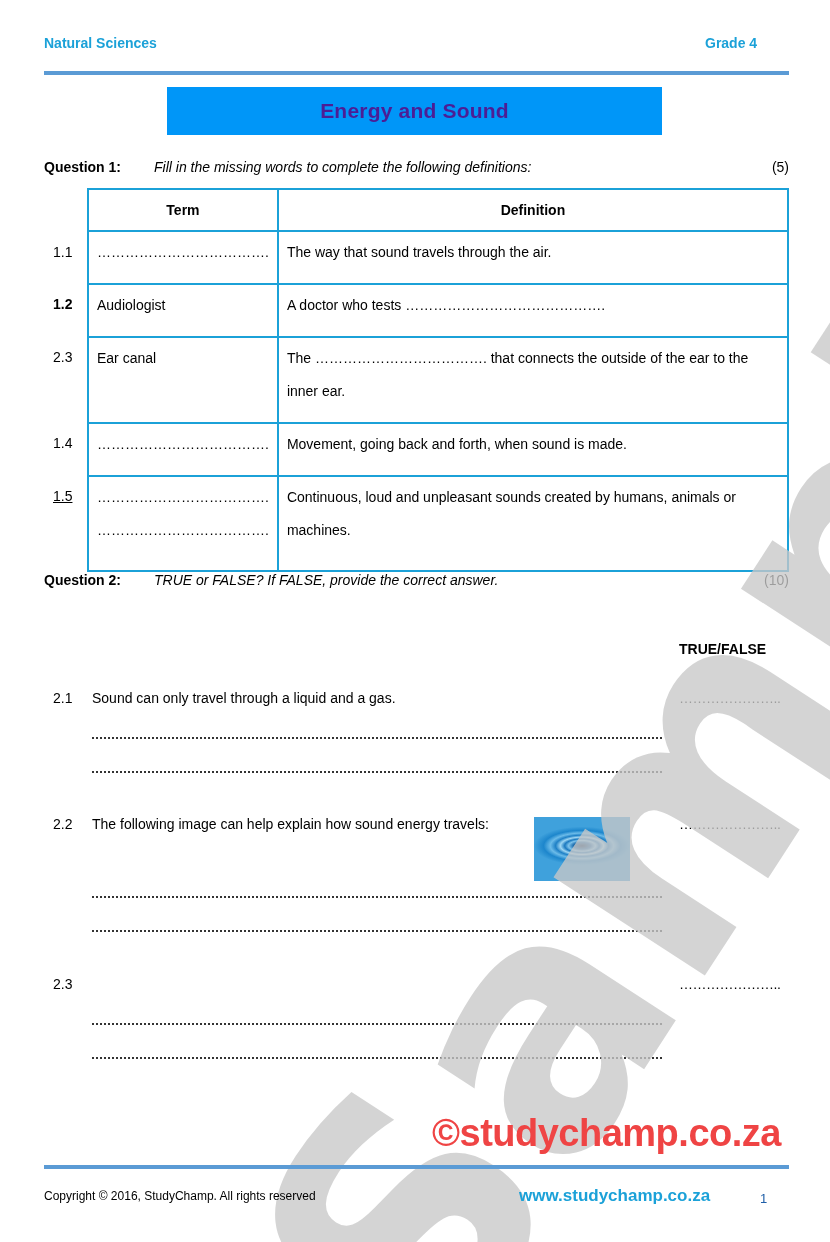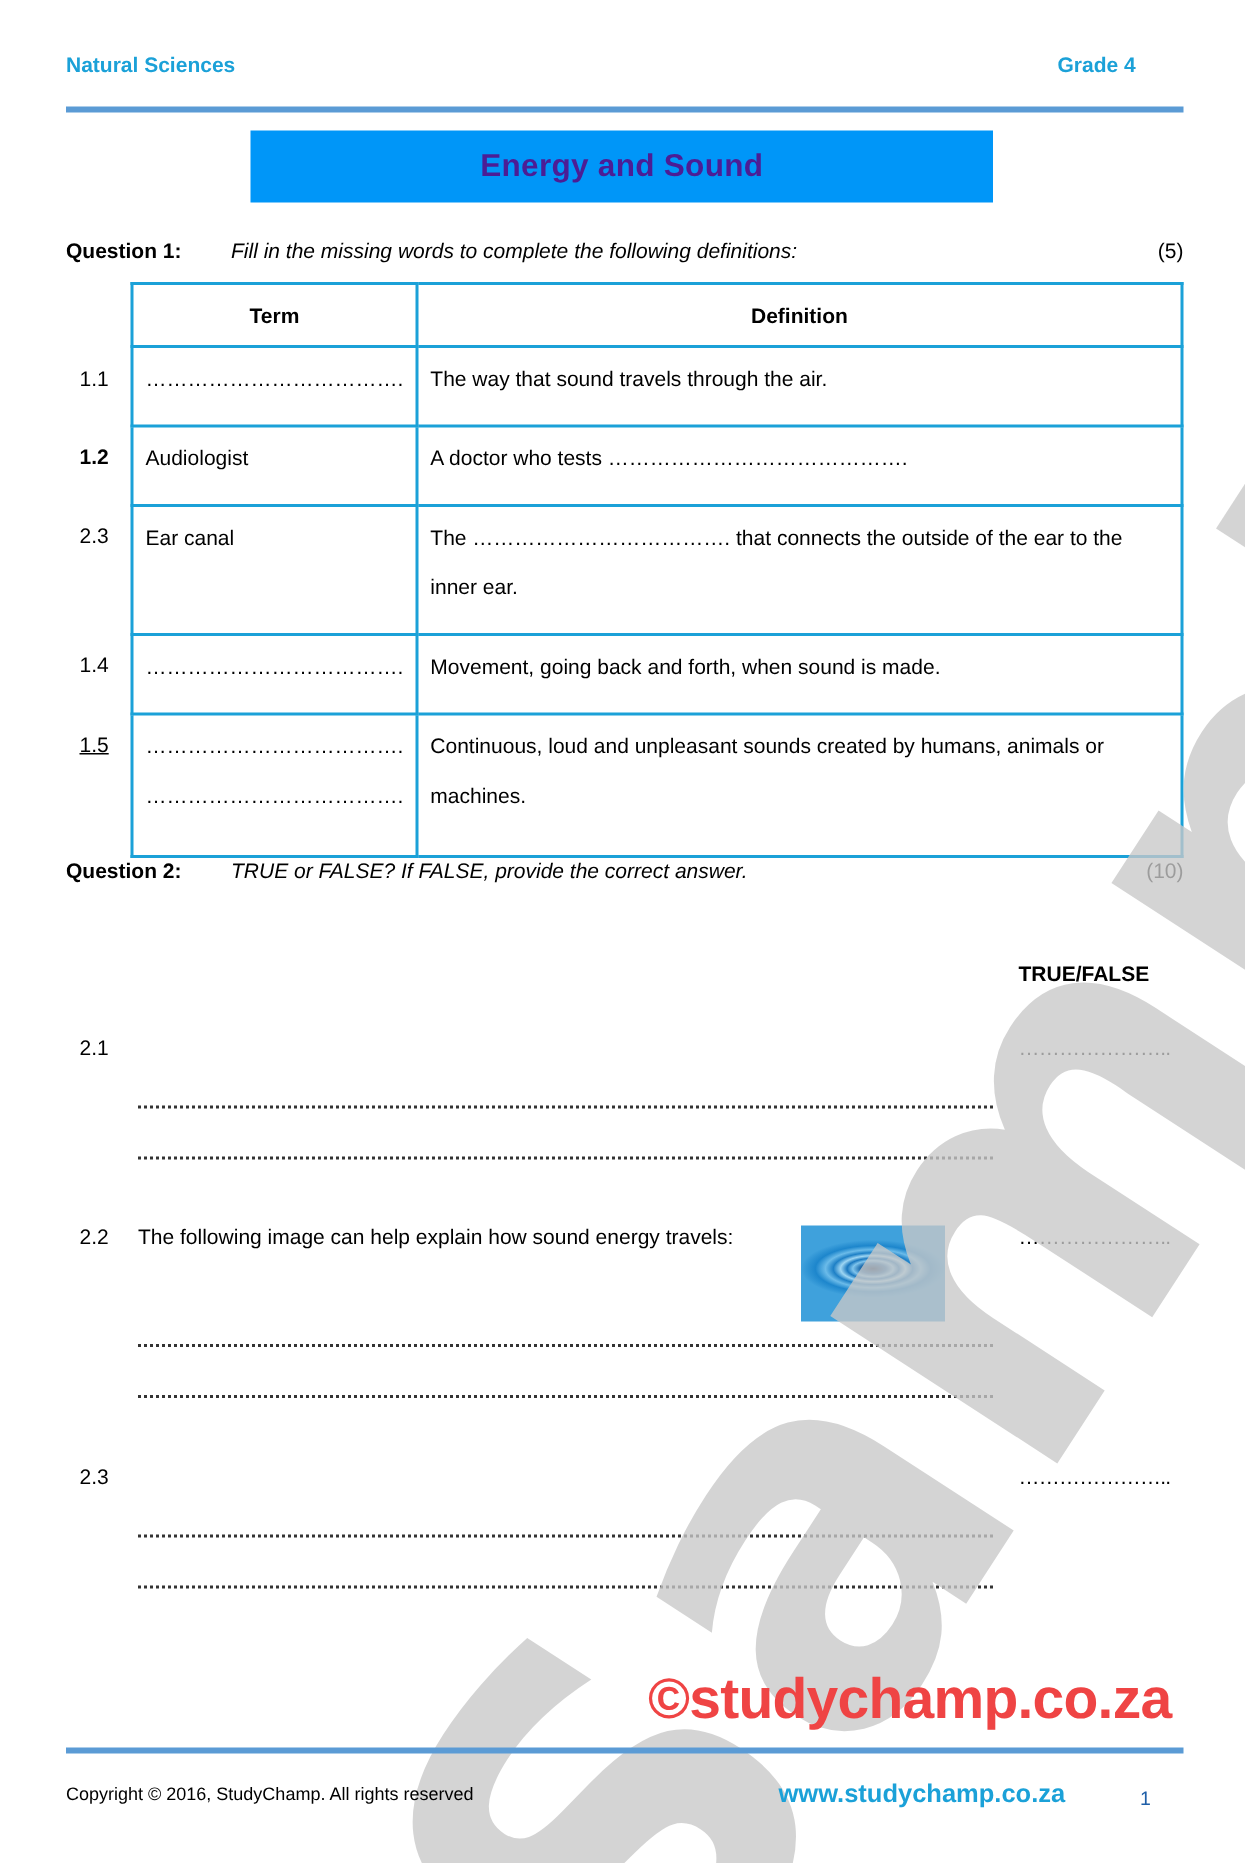--- a/index.html
+++ b/index.html
@@ -103,20 +103,21 @@
   <div class="rownum" style="top:435px;">1.4</div>
   <div class="rownum" style="top:488px;text-decoration:underline;">1.5</div>
 
   <div class="q-line" style="top:572px;">
     <span class="q-label">Question 2:</span><span class="q-instr">TRUE or FALSE? If FALSE, provide the correct answer.</span>
     <span class="q-marks">(10)</span>
   </div>
   <div class="tf-head">TRUE/FALSE</div>
 
   <div class="item-num" style="top:690px;">2.1</div>
+  <div class="item-text" style="top:681px;">Sound can only travel through a liquid and a gas.</div>
   <div class="tf-blank" style="top:690px;">…………………..</div>
   <div class="ans-line" style="top:737px;"></div>
   <div class="ans-line" style="top:771px;"></div>
 
   <div class="item-num" style="top:816px;">2.2</div>
   <div class="item-text" style="top:807px;">The following image can help explain how sound energy travels:</div>
   <div class="ripple"></div>
   <div class="tf-blank" style="top:816px;">…………………..</div>
   <div class="ans-line" style="top:896px;"></div>
   <div class="ans-line" style="top:930px;"></div>

